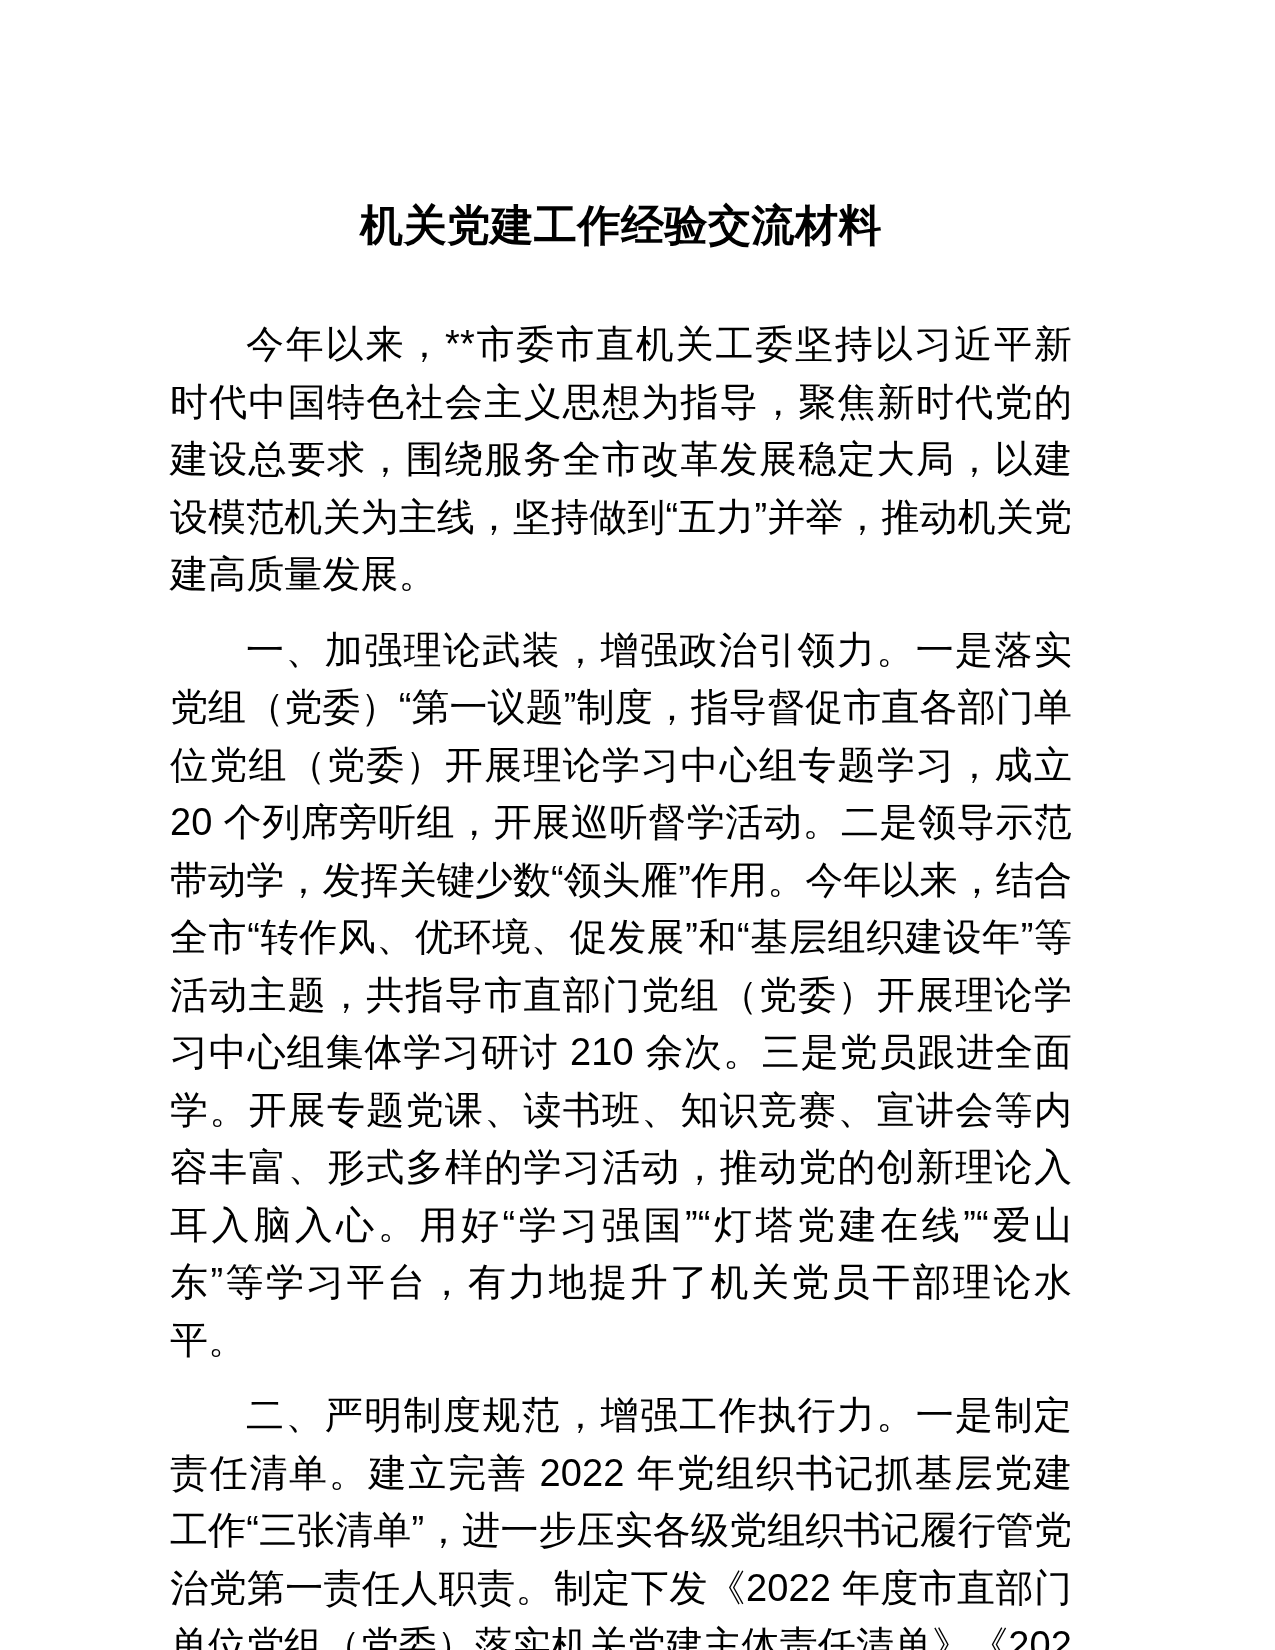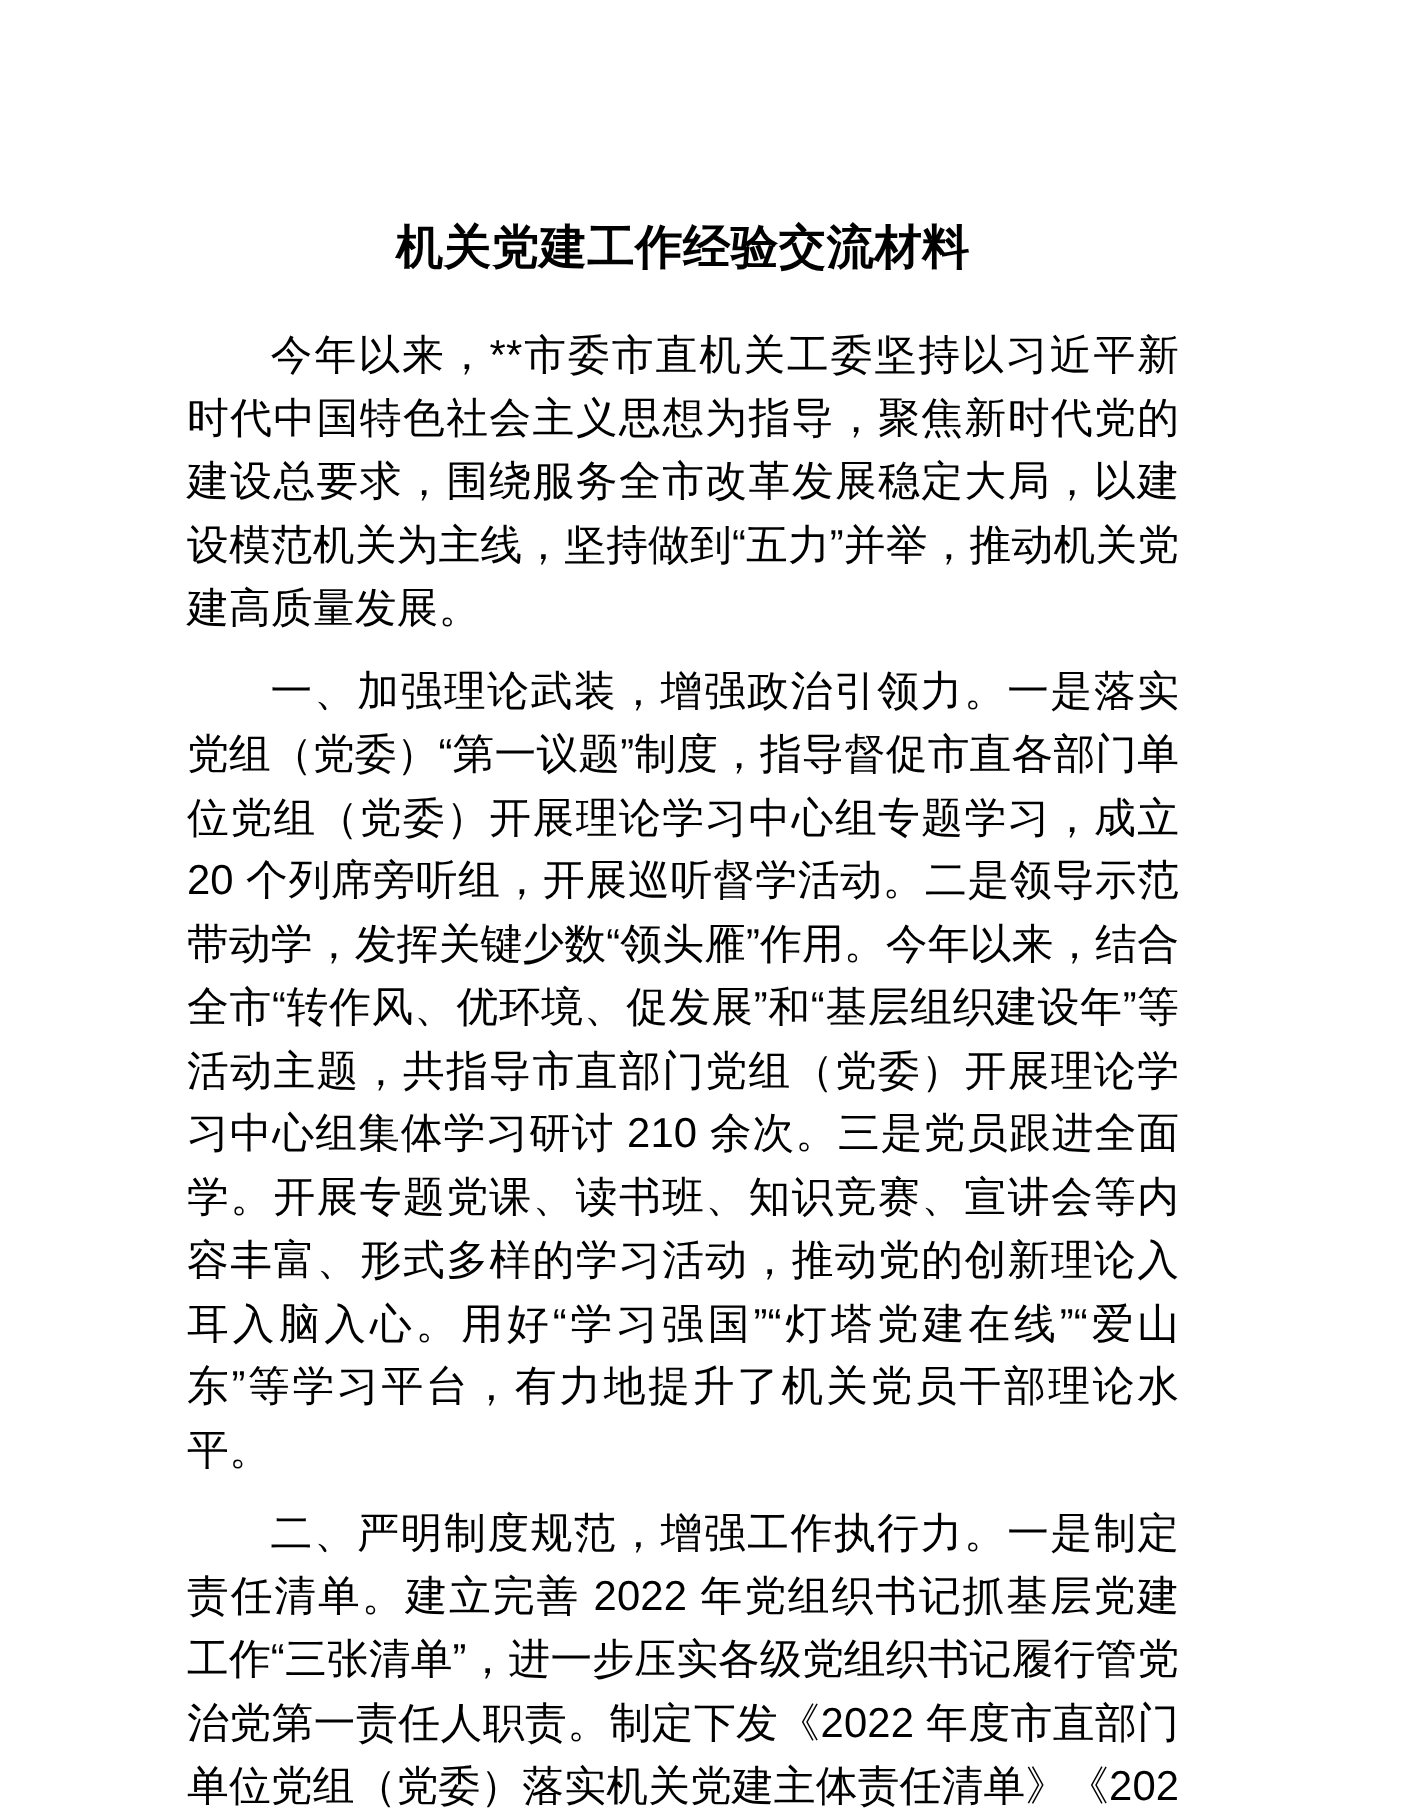--- a/index.html
+++ b/index.html
@@ -50,21 +50,21 @@
     text-align: justify;
     text-justify: inter-ideograph;
     text-indent: 76px;
     margin: 0;
     letter-spacing: 0.1px;
     word-break: break-all;
     font-weight: 400;
   }
 
   .para.first-para {
-    margin-top: 41px;
+    margin-top: 62px;
   }
 
   .para.gap {
     margin-top: 18px;
   }
 </style>
 </head>
 <body>
 
 <div class="page">

